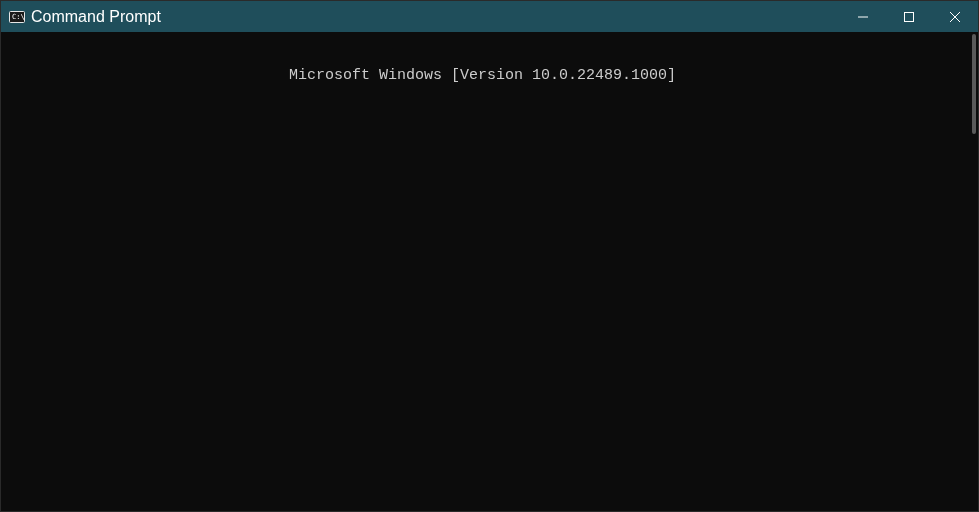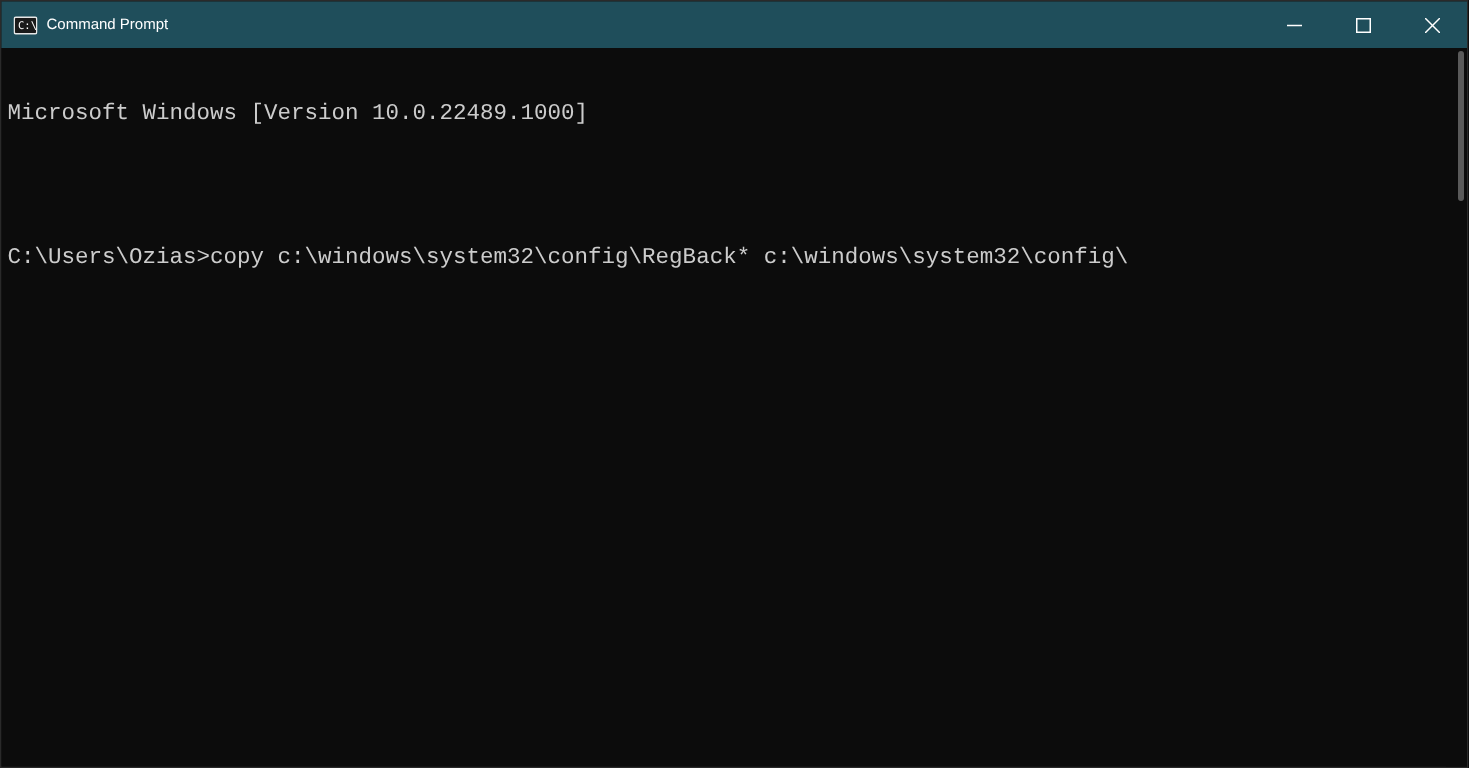--- a/index.html
+++ b/index.html
@@ -29,21 +29,21 @@
     flex: 1;
   }
   .app-icon {
     width: 16px;
     height: 16px;
     display: inline-flex;
     align-items: center;
     justify-content: center;
   }
   .app-icon svg { display: block; }
-  .titlebar-title { font-size: 10px; color: #ffffff; }
+  .titlebar-title { font-size: 16px; color: #ffffff; }
   .win-controls { display: flex; height: 100%; }
   .win-btn {
     width: 46px;
     height: 100%;
     display: flex;
     align-items: center;
     justify-content: center;
     color: #ffffff;
     cursor: pointer;
   }
@@ -56,21 +56,21 @@
   .terminal {
     flex: 1;
     padding: 4px 4px 4px 4px;
     font-family: Consolas, "Courier New", monospace;
     font-size: 15px;
     line-height: 16px;
     color: #cccccc;
     white-space: pre;
     overflow: hidden;
   }
-  .terminal-line { white-space: pre; }
+  .terminal-line { white-space: pre; text-align: center; }
   .blank-line { height: 16px; }
   .scrollbar {
     width: 14px;
     background: #0c0c0c;
     position: relative;
   }
   .scrollbar-thumb {
     position: absolute;
     top: 2px;
     right: 2px;
@@ -111,19 +111,18 @@
           <line x1="10" y1="0" x2="0" y2="10" stroke="#ffffff" stroke-width="1"></line>
         </svg>
       </div>
     </div>
   </div>
 
   <div class="client-area">
     <div class="terminal">
       <div class="terminal-line">Microsoft Windows [Version 10.0.22489.1000]</div>
       <div class="blank-line"></div>
-      <div class="terminal-line"><span>C:\Users\Ozias&gt;</span><span>copy c:\windows\system32\config\RegBack* c:\windows\system32\config\</span></div>
     </div>
     <div class="scrollbar">
       <div class="scrollbar-thumb"></div>
     </div>
   </div>
 </div>
 
 </body></html>

